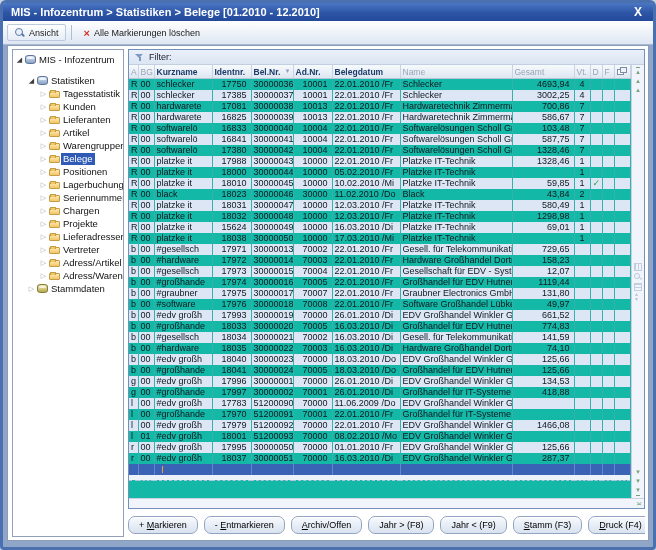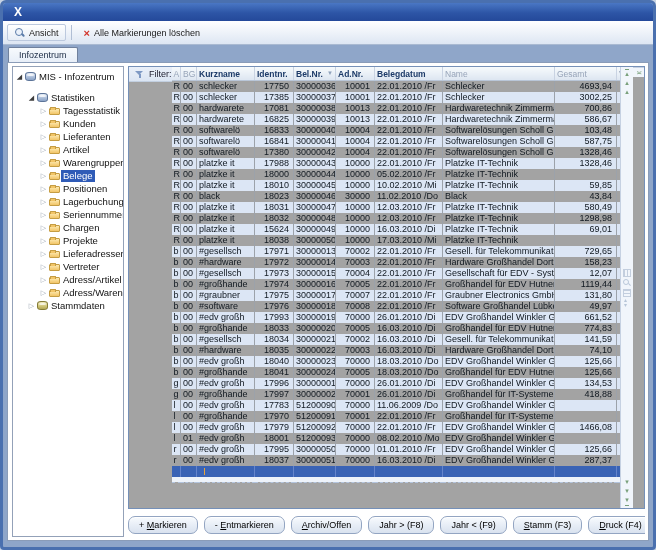--- a/index.html
+++ b/index.html
@@ -42,21 +42,21 @@
   .icon-folder{background:linear-gradient(180deg,#fdeab2,#f2c567);border:1px solid #c59d43;border-radius:1px;height:7px;box-sizing:border-box;margin-top:1px;}
   .icon-folder::before{content:"";position:absolute;left:0;top:-2px;width:4px;height:2px;background:#f2c567;border:1px solid #c59d43;border-bottom:none;border-radius:1px 1px 0 0;}
   .icon-db-blue{background:linear-gradient(180deg,#e6edf7 0%,#a9bcd8 60%,#8aa2c6 100%);border:1px solid #5c7499;border-radius:4px/3px;box-sizing:border-box;}
   .icon-db-blue::before{content:"";position:absolute;left:1px;top:1px;right:1px;height:2px;border-radius:50%;background:rgba(255,255,255,.75);}
   .icon-db-yellow{background:linear-gradient(180deg,#efe9bb 0%,#cfc476 60%,#b3a755 100%);border:1px solid #857c36;border-radius:4px/3px;box-sizing:border-box;}
   .icon-db-yellow::before{content:"";position:absolute;left:1px;top:1px;right:1px;height:2px;border-radius:50%;background:rgba(255,255,255,.7);}
   .node-label{padding:0 2px;line-height:12px;}
   .node-label.selected{background:#2f5bb7;color:#fff;}
   
   .right-panel{flex:1;display:flex;flex-direction:column;overflow:hidden;}
-  .grid-panel{flex:1;border:1px solid #7590b8;display:flex;flex-direction:row;overflow:hidden;background:#a3a3a3;}
+  .grid-panel{flex:1;border:1px solid #7590b8;display:flex;flex-direction:column;overflow:hidden;background:#14b8a6;}
   .filter-row{height:14px;flex:0 0 14px;background:linear-gradient(180deg,#eaf0f9,#dbe5f3);border-bottom:1px solid #c2cfe0;
     display:flex;align-items:center;gap:5px;padding-left:6px;font-size:9px;color:#223;}
   .funnel{width:9px;height:9px;position:relative;display:inline-block;}
   .funnel::before{content:"";position:absolute;left:0;top:1px;border-left:4.5px solid transparent;border-right:4.5px solid transparent;border-top:4px solid #7e99c4;}
   .funnel::after{content:"";position:absolute;left:3.5px;top:4px;width:2px;height:4px;background:#7e99c4;}
   .grid-body{flex:1;display:flex;overflow:hidden;}
   .table-wrap{flex:1;overflow:hidden;}
   table.grid{width:100%;border-collapse:collapse;table-layout:fixed;font-size:9px;color:#101820;}
   col.col-a{width:9px}col.col-bg{width:16px}col.col-kurzname{width:58px}col.col-identnr{width:39px}
   col.col-belnr{width:42px}col.col-adnr{width:39px}col.col-belegdatum{width:68px}col.col-name{width:112px}
@@ -100,38 +100,36 @@
   .button-bar{height:24px;flex:0 0 24px;margin-top:4px;display:flex;gap:6px;align-items:center;}
   .action-button{font-size:9px;color:#000;padding:3px 10px;border:1px solid #93a5c2;border-radius:7px;
     background:linear-gradient(180deg,#f8fbfe 0%,#e9eff7 45%,#d9e2ef 100%);box-shadow:inset 0 1px 0 #fff;white-space:nowrap;}
 </style>
 </head>
 <body>
 
 <div class="window">
 
   <div class="titlebar">
+    <span class="title-text">MIS - Infozentrum &gt; Statistiken &gt; Belege [01.2010 - 12.2010]</span>
     <span class="close-btn">X</span>
   </div>
 
   <div class="toolbar">
     <span class="tool-button">
       <span class="magnifier"></span>
       <span>Ansicht</span>
     </span>
     <span class="tool-sep"></span>
     <span class="tool-button flat">
       <span class="red-x">×</span>
       <span>Alle Markierungen löschen</span>
     </span>
   </div>
 
-  <div class="tabstrip">
-    <span class="tab">Infozentrum</span>
-  </div>
 
   <div class="content">
 
     <div class="tree-panel">
         <div class="tree-item" style="padding-left: 2px;">
     <span class="twisty expanded">◢</span>
     <span class="node-icon icon-db-blue"></span>
     <span class="node-label">MIS - Infozentrum</span>
   </div>
         <div class="tree-item" style="padding-left: 14px; margin-top: 8px;">

